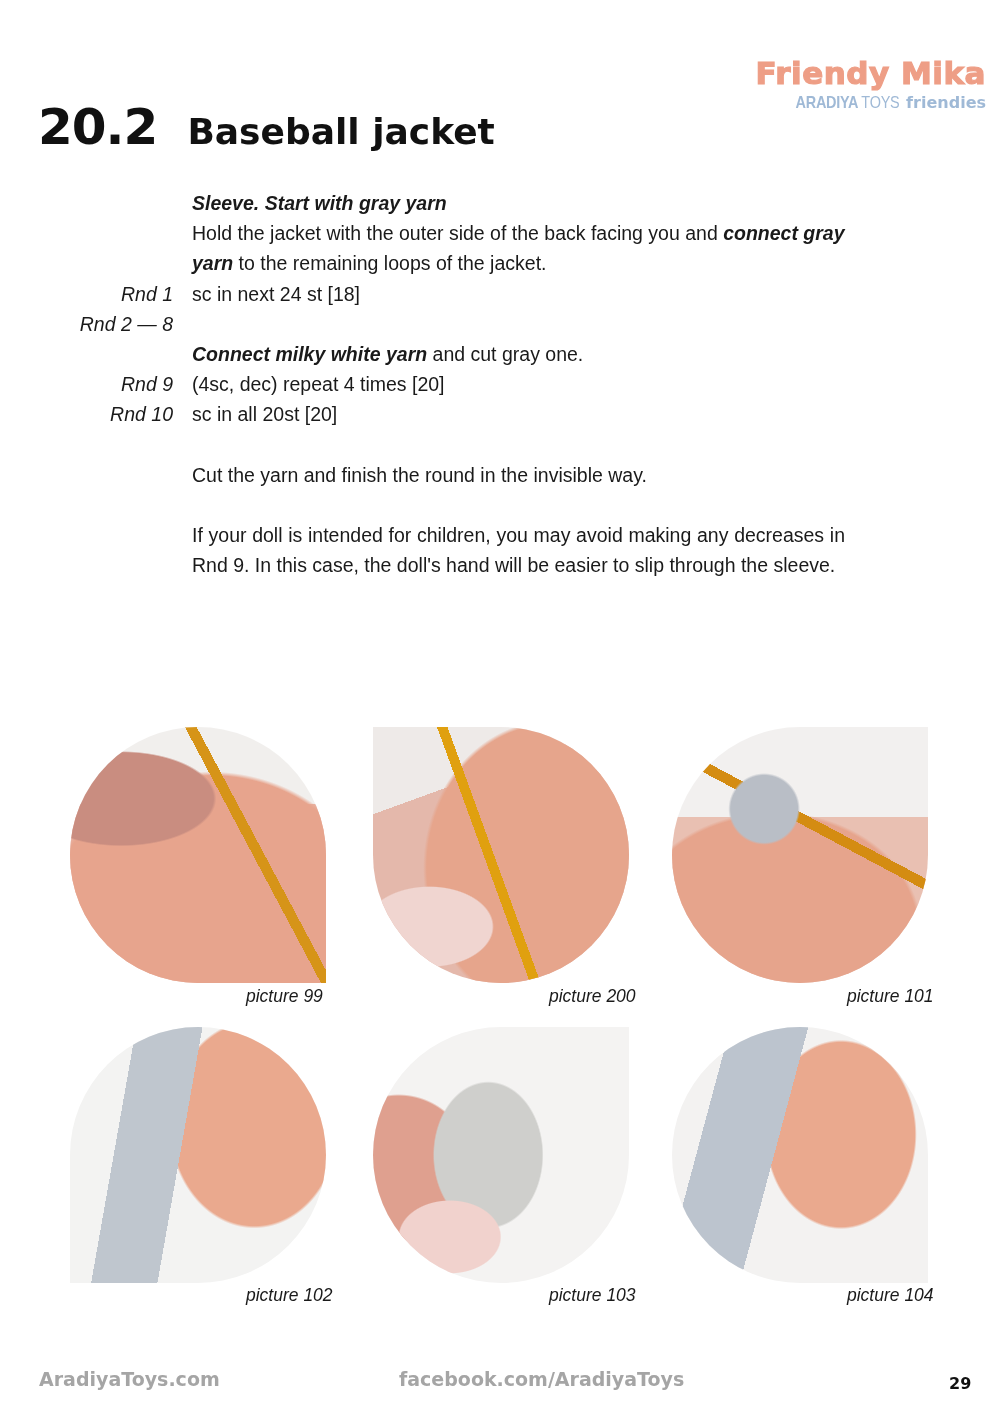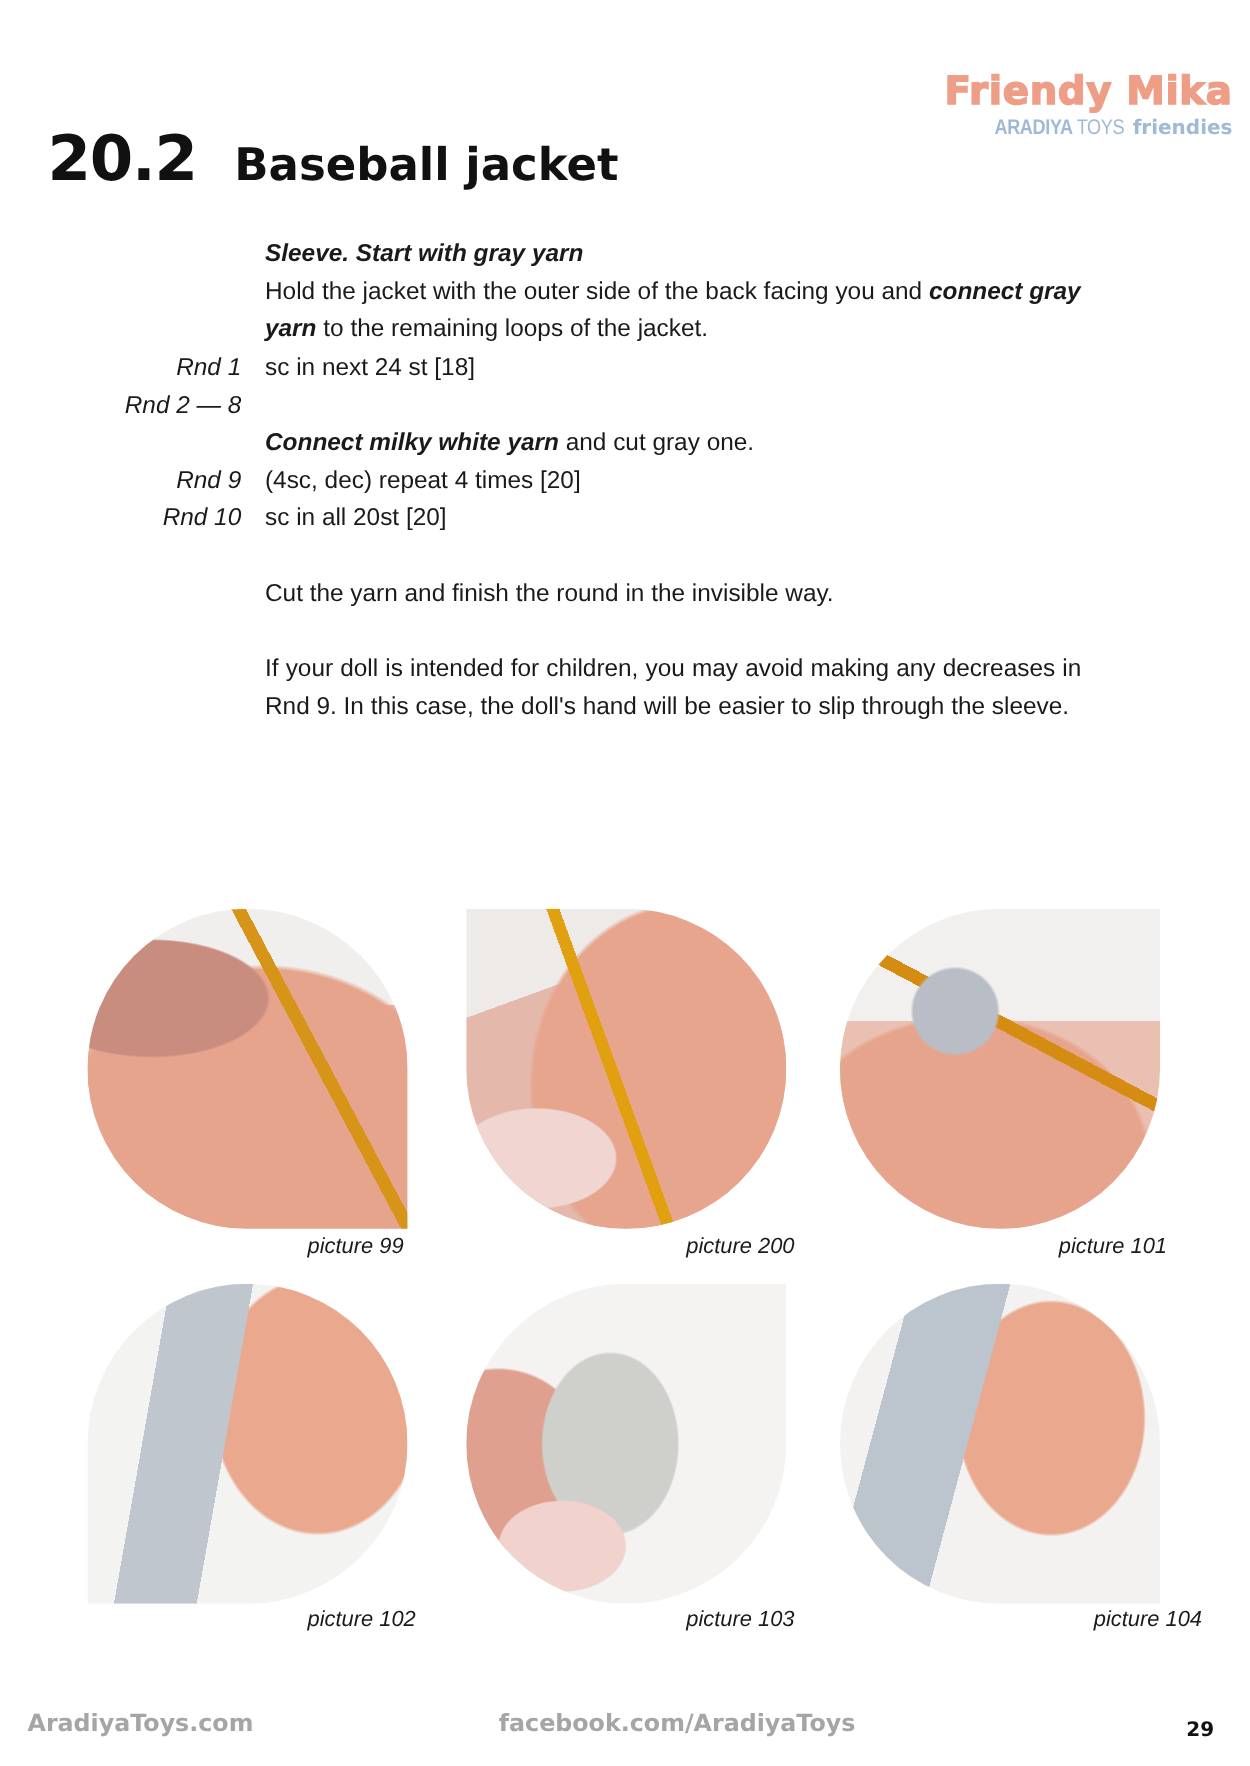--- a/index.html
+++ b/index.html
@@ -14,21 +14,21 @@
   .brand-sub .b1 { font-family: "Liberation Sans", sans-serif; font-weight: bold; letter-spacing: -0.3px; transform: scaleX(0.85); display:inline-block; }
   .brand-sub .b2 { font-family: "Liberation Sans", sans-serif; letter-spacing: -0.3px; transform: scaleX(0.85); display:inline-block; margin-left:-6px; }
   .brand-sub .b3 { font-family: "DejaVu Sans", sans-serif; font-weight: bold; font-size: 16px; margin-left: -2px; }
 
   .heading { position: absolute; left: 38px; top: 98px; display: flex; align-items: baseline; }
   .heading-num { font-family: "DejaVu Sans", sans-serif; font-weight: bold; font-size: 50px; color: #111; letter-spacing: -1px; }
   .heading-title { font-family: "DejaVu Sans", sans-serif; font-weight: bold; font-size: 36px; color: #111; margin-left: 30px; }
 
   .content { position: absolute; left: 0; top: 188px; width: 1000px;
              font-family: "Liberation Sans", sans-serif; font-size: 19.5px; line-height: 30.2px; color: #1a1a1a; }
-  .row { display: flex; padding-left: 20px; }
+  .row { display: flex; }
   .lbl { width: 192px; text-align: right; padding-right: 19px; box-sizing: border-box; font-style: italic; flex-shrink: 0; }
   .txt { width: 653px; }
   .bi { font-weight: bold; font-style: italic; }
   .it { font-style: italic; }
   .gap { height: 30px; }
   .justify { text-align: justify; }
 
   .photo { position: absolute; width: 256px; height: 256px; overflow: hidden; }
   .photo .bg { position: absolute; inset: 0; }
   .caption { position: absolute; font-family: "Liberation Sans", sans-serif; font-style: italic; font-size: 17.5px; color: #1a1a1a; }
@@ -138,17 +138,17 @@
       #f4f3f2;"></div>
 </div>
 <div class="caption" style="left:549px; top:1285px;">picture 103</div>
 
 <div class="photo" style="left:672px; top:1027px; border-radius:128px 128px 0 128px;">
   <div class="bg" style="background:
       linear-gradient(105deg, transparent 0 18%, #bcc4ce 18% 42%, transparent 42%),
       radial-gradient(ellipse 40% 50% at 66% 42%, #eaa98e 0 72%, transparent 74%),
       #f3f2f1;"></div>
 </div>
-<div class="caption" style="left:847px; top:1285px;margin-left:28px;">picture 104</div>
+<div class="caption" style="left:847px; top:1285px;">picture 104</div>
 
-<div class="footer-left" style="left:22px;">AradiyaToys.com</div>
+<div class="footer-left" style="left:39px;">AradiyaToys.com</div>
 <div class="footer-mid" style="left:399px;">facebook.com/AradiyaToys</div>
 <div class="footer-page">29</div>
 
 </body></html>

